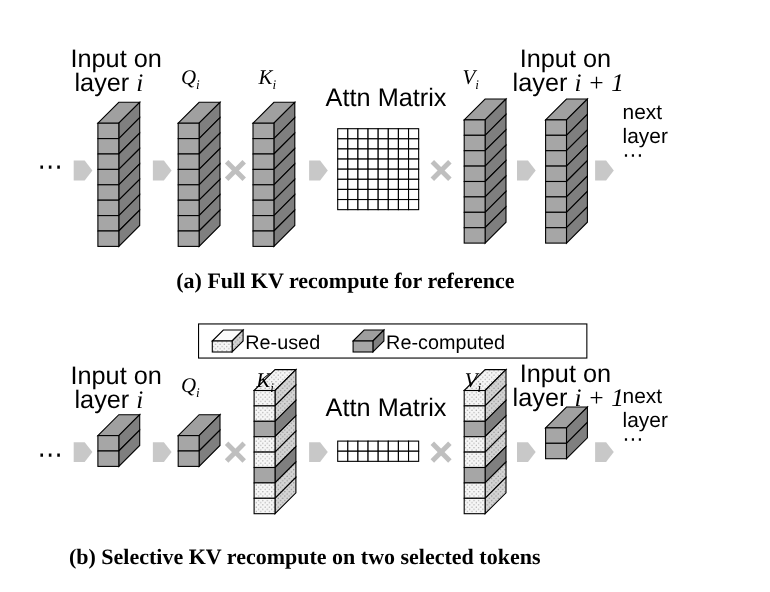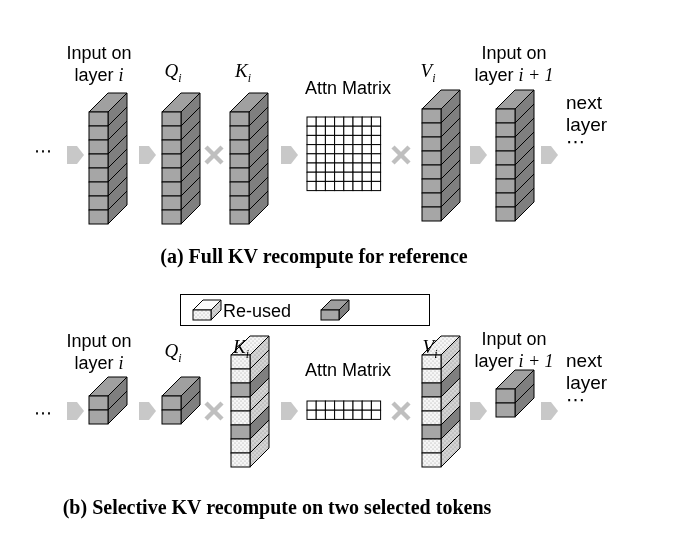--- a/index.html
+++ b/index.html
@@ -1,21 +1,21 @@
 <!DOCTYPE html>
 <html><head>
 <meta charset="utf-8">
 <style>
   html, body { margin:0; padding:0; background:#fff; }
   body { width:700px; height:538px; position:relative; overflow:hidden; font-family:"Liberation Sans", sans-serif; color:#000; }
-  .lbl { position:absolute; font-family:"Liberation Sans", sans-serif; font-size:18px; line-height:22px; text-align:center; white-space:nowrap; }
+  .lbl { position:absolute; font-family:"Liberation Sans", sans-serif; font-size:23px; line-height:22px; text-align:center; white-space:nowrap; }
   .math { font-family:"Liberation Serif", serif; font-style:italic; }
   .cap { position:absolute; font-family:"Liberation Serif", serif; font-weight:bold; font-size:20px; white-space:nowrap; text-align:center; }
   svg#diagram { position:absolute; left:0; top:0; }
-  .legend { position:absolute; left:180px; top:294px; width:250px; height:32px; border:1.3px solid #000; box-sizing:border-box; }
+  .legend { position:absolute; left:180px; top:294px; width:354px; height:32px; border:1.3px solid #000; box-sizing:border-box; }
   .legtext { position:absolute; font-size:18px; line-height:22px; top:5px; }
 </style>
 </head>
 <body>
 
 <svg id="diagram" width="700" height="538">
   <defs>
     <pattern id="dots" width="4" height="4" patternUnits="userSpaceOnUse">
       <rect width="4" height="4" fill="#f6f6f6"></rect>
       <circle cx="1" cy="1" r="0.55" fill="#9a9a9a"></circle>
@@ -322,20 +322,21 @@
     <polygon points="6,14 16,4 34,4 24,14" fill="#fbfbfb" stroke="#000" stroke-width="1"></polygon>
     <polygon points="24,14 34,4 34,14 24,24" fill="url(#dots-side)" stroke="#000" stroke-width="1"></polygon>
     <rect x="6" y="14" width="18" height="10" fill="url(#dots)" stroke="#000" stroke-width="1"></rect>
   </svg>
   <span class="legtext" style="left:42px;">Re-used</span>
   <svg width="40" height="30" style="position:absolute; left:134px; top:1px;">
     <polygon points="6,14 16,4 34,4 24,14" fill="#9e9e9e" stroke="#000" stroke-width="1"></polygon>
     <polygon points="24,14 34,4 34,14 24,24" fill="#808080" stroke="#000" stroke-width="1"></polygon>
     <rect x="6" y="14" width="18" height="10" fill="#a6a6a6" stroke="#000" stroke-width="1"></rect>
   </svg>
+  <span class="legtext" style="left:170px;">Re-computed</span>
 </div>
 
 <div class="lbl" style="left:64px; top:330px; width:70px;">
   <div>Input on</div>
   <div><span>layer </span><span class="math">i</span></div>
 </div>
 <div class="lbl math" style="left:158px; top:340px; width:30px; font-size:19px;"><span>Q</span><sub style="font-size:12px;">i</sub></div>
 <div class="lbl math" style="left:226px; top:336px; width:30px; font-size:19px;"><span>K</span><sub style="font-size:12px;">i</sub></div>
 <div class="lbl" style="left:296px; top:359px; width:104px;">Attn Matrix</div>
 <div class="lbl math" style="left:415px; top:336px; width:30px; font-size:19px;"><span>V</span><sub style="font-size:12px;">i</sub></div>

